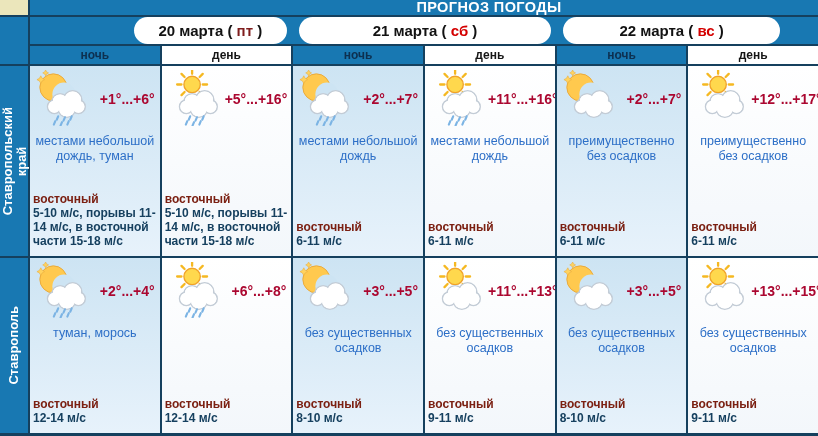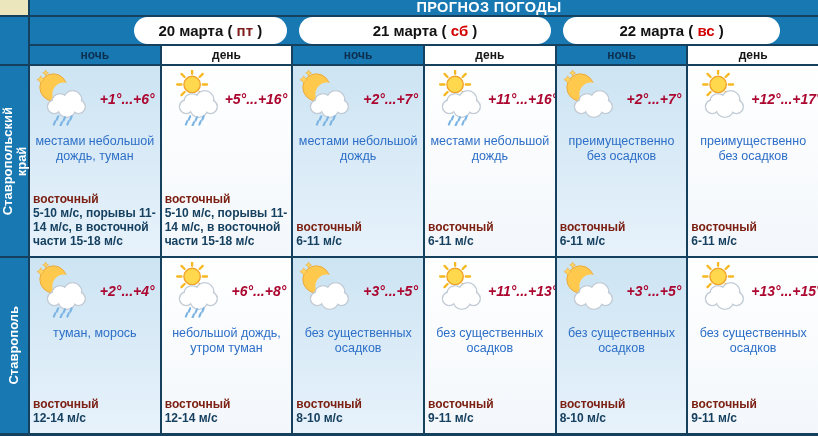--- a/index.html
+++ b/index.html
@@ -28,21 +28,21 @@
   .subhead.night{background:var(--blue);color:var(--subnight);}
   .subhead.day{background:#fff;color:#151515;}
   .rlabel{display:flex;align-items:center;justify-content:center;background:var(--blue);}
   .rlabel span{writing-mode:vertical-rl;transform:rotate(180deg);white-space:pre-line;text-align:center;
         color:#fff;font-weight:bold;font-size:13px;line-height:13.5px;}
   .cell{display:flex;flex-direction:column;padding:4px 3px 8px 3px;overflow:hidden;}
   .cell.night{background:linear-gradient(180deg,var(--night1),var(--night2));}
   .cell.day{background:linear-gradient(180deg,var(--day1),var(--day2));}
   .ctop{display:flex;align-items:center;height:58px;flex:none;}
   .cicon{width:60px;height:56px;flex:none;margin-top:-2px;}
-  .ctemp{flex:1;text-align:right;padding-right:2px;color:var(--temp);font-weight:bold;font-size:14px;font-style:italic;}
+  .ctemp{flex:1;text-align:right;padding-right:2px;color:var(--temp);font-weight:bold;font-size:14px;}
   .cdesc{margin-top:6px;text-align:center;color:var(--desc);font-size:12.5px;line-height:15px;}
   .cwind{margin-top:auto;font-size:12px;line-height:14px;font-weight:bold;}
   .cwdir{color:var(--winddir);}
   .cwspd{color:var(--windspd);}
 </style>
 </head>
 <body>
 
 <div class="board">
   <div class="corner"></div>
@@ -319,21 +319,20 @@
                 <line x1="25" y1="48" x2="23.5" y2="51.5"></line>
                 <line x1="32" y1="49" x2="30.5" y2="52.5"></line>
                 <line x1="39" y1="48" x2="37.5" y2="51.5"></line>
                 <line x1="22" y1="53" x2="20.5" y2="56.5"></line>
                 <line x1="29" y1="54" x2="27.5" y2="57.5"></line>
                 <line x1="36" y1="53" x2="34.5" y2="56.5"></line>
               </g>
             </svg></div>
           <div class="ctemp">+6°...+8°</div>
         </div>
-        <div class="cdesc">небольшой дождь, утром туман</div>
         <div class="cwind">
           <div class="cwdir">восточный</div>
           <div class="cwspd">12-14 м/с</div>
         </div>
       </div><div class="cell night" style="grid-area: 5 / 4;">
         <div class="ctop">
           <div class="cicon"><svg viewBox="0 0 60 58" width="60" height="56" xmlns="http://www.w3.org/2000/svg">
               <circle cx="20" cy="18" r="14" fill="#ffc94e" stroke="#e8a93c" stroke-width="1"></circle>
               <circle cx="31" cy="25" r="12" fill="#cde4f3"></circle>
               <path d="M7 6 L8.4 8.6 L11 10 L8.4 11.4 L7 14 L5.6 11.4 L3 10 L5.6 8.6 Z" fill="#ffd35e" stroke="#eaae3e" stroke-width="0.6"></path>

